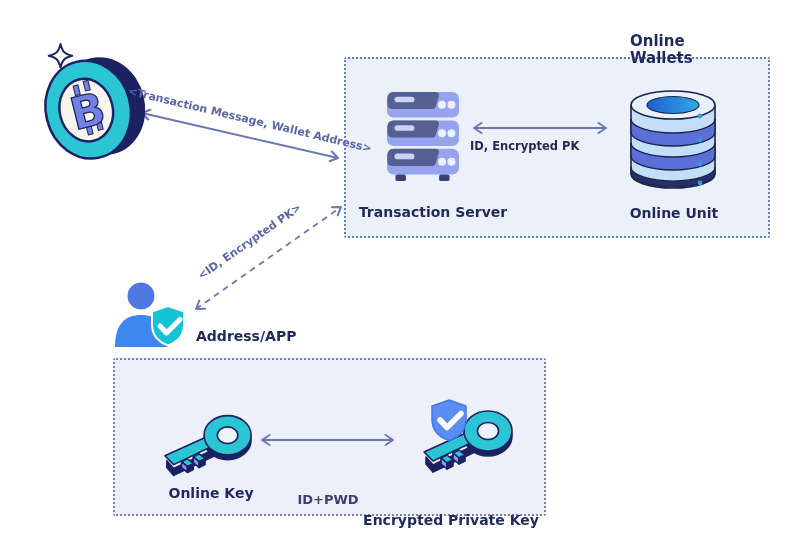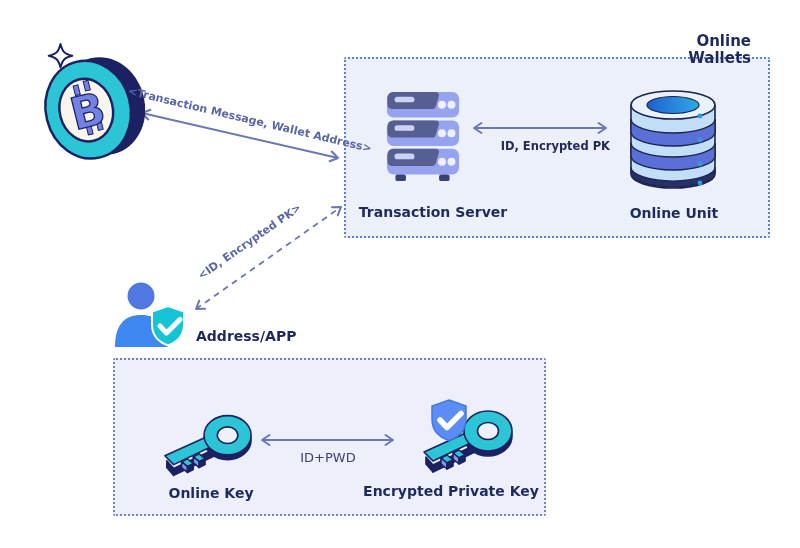--- a/index.html
+++ b/index.html
@@ -6,22 +6,22 @@
   .canvas{position:relative;width:800px;height:548px;background:#ffffff;overflow:hidden;
           font-family:"DejaVu Sans","Liberation Sans",sans-serif;}
   .box{position:absolute;border-radius:2px;z-index:1;}
   .online-box{left:344px;top:57px;width:422px;height:177px;background:#ecf0f9;border:2px dotted #5b82cc;}
   .key-box{left:113px;top:358px;width:429px;height:154px;background:#edf0fb;border:2px dotted #7680bd;}
   .overlay{position:absolute;left:0;top:0;z-index:2;pointer-events:none;}
   .icon{position:absolute;z-index:3;}
   .lbl{position:absolute;z-index:4;line-height:1.15;}
   .title{font-weight:bold;font-size:15px;color:#1e2a5e;}
   .node-label{font-weight:bold;font-size:14px;color:#1e2a5e;text-align:center;}
-  .link-label{font-size:11.5px;font-weight:600;color:#232a55;text-align:right;}
-  .link-label-bold{font-size:13px;font-weight:normal;color:#3c4270;text-align:center;}
+  .link-label{font-size:11.5px;font-weight:600;color:#232a55;text-align:left;}
+  .link-label-bold{font-size:13px;font-weight:bold;color:#3c4270;text-align:center;margin-top:42px;}
   .rot-label{font-size:11px;font-weight:600;color:#5b66a8;text-align:center;white-space:nowrap;}
 </style>
 </head>
 <body>
 
 <div class="canvas">
 
   <div class="box online-box"></div>
   <div class="box key-box"></div>
 
@@ -129,33 +129,33 @@
   </svg>
 
   <svg class="icon" style="left:405px;top:398px" width="112" height="80" viewBox="0 0 112 80">
     <use href="#key-shape" transform="translate(12,8)"></use>
     <g>
       <path d="M44,2 l17,6 v13 c0,11 -6.5,18 -17,21.5 c-10.5,-3.5 -17,-10.5 -17,-21.5 v-13 z" fill="#5c8df5" stroke="#4577e0" stroke-width="1.5"></path>
       <path d="M35,22 l7,7.5 l14,-14" stroke="#ffffff" stroke-width="5.5" fill="none" stroke-linecap="round" stroke-linejoin="round"></path>
     </g>
   </svg>
 
-  <div class="lbl title" style="left:630px;top:33px;width:121px;text-align:right">Online Wallets</div>
+  <div class="lbl title" style="left:630px;top:33px;width:121px;">Online Wallets</div>
 
   <div class="lbl node-label" style="left:343px;top:204px;width:180px">Transaction Server</div>
 
   <div class="lbl node-label" style="left:594px;top:205px;width:160px">Online Unit</div>
 
   <div class="lbl link-label" style="left:470px;top:140px;width:140px">ID, Encrypted PK</div>
 
   <div class="lbl node-label" style="left:196px;top:328px">Address/APP</div>
 
   <div class="lbl node-label" style="left:131px;top:485px;width:160px">Online Key</div>
 
-  <div class="lbl node-label" style="left:351px;top:483px;width:200px">Encrypted Private Key</div>
+  <div class="lbl node-label" style="left:351px;top:512px;width:200px">Encrypted Private Key</div>
 
   <div class="lbl link-label-bold" style="left:268px;top:451px;width:120px">ID+PWD</div>
 
   <div class="lbl rot-label" style="left:125px;top:112px;width:230px;transform:rotate(13.4deg)">&lt;Transaction Message, Wallet Address&gt;</div>
 
   <div class="lbl rot-label" style="left:185px;top:236px;width:130px;transform:rotate(-35deg)">&lt;ID, Encrypted PK&gt;</div>
 
 </div>
 
 </body></html>

